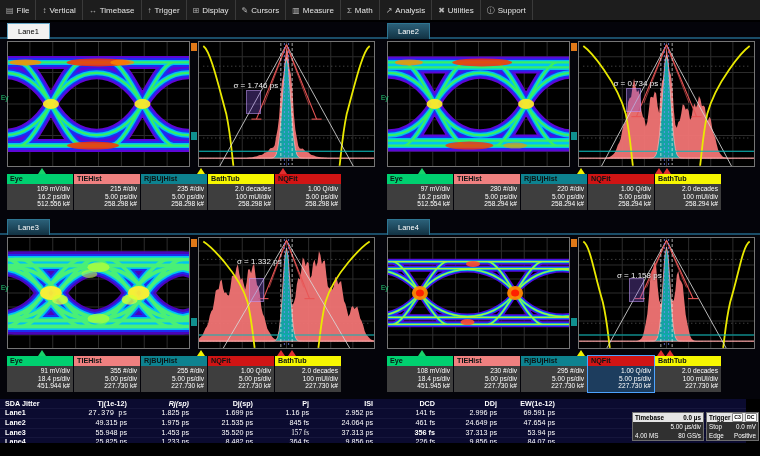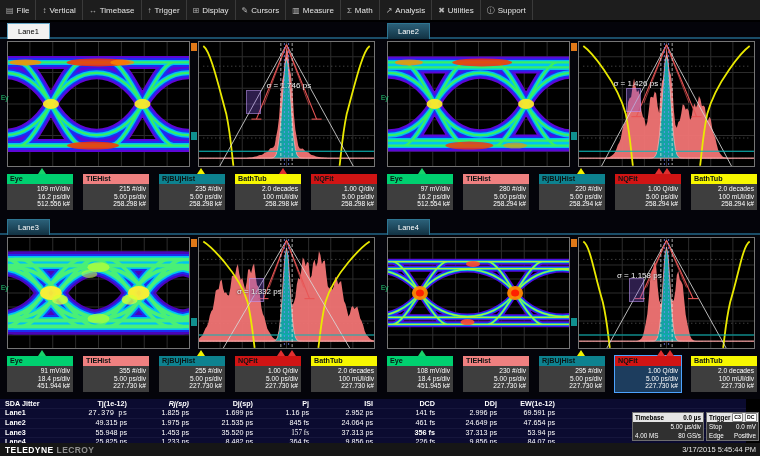--- a/index.html
+++ b/index.html
@@ -31,21 +31,21 @@
   .lane-tab.sel{background:#f2f2f2;color:#000;border:1px solid #66a8c8;border-bottom:0;}
   .lane-tab.uns{background:linear-gradient(#2b6078,#123243);color:#fff;border:1px solid #2e7591;border-bottom:0;}
   .plot{position:absolute;background:#000;}
   .plot svg{display:block;}
   .eylabel{position:absolute;color:#25cf78;font-size:6.5px;z-index:2;}
   .chip{position:absolute;width:6px;height:8px;z-index:2;}
   .sigma{position:absolute;color:#f2f2f2;font-size:8px;white-space:nowrap;z-index:4;text-shadow:0 0 2px #000;}
   .sigbox{position:absolute;width:13px;height:22px;background:rgba(130,85,215,.35);border:1px solid rgba(210,170,255,.45);z-index:3;}
   .tri{position:absolute;width:0;height:0;border-left:4px solid transparent;border-right:4px solid transparent;z-index:4;}
   
-  .desc{position:absolute;display:flex;gap:10px;align-items:center;}
+  .desc{position:absolute;display:flex;gap:1px;align-items:center;}
   .dbox{width:66px;font-size:6.6px;flex:none;}
   .dbox .dh{height:10px;line-height:10px;padding:0 3px;font-size:7.2px;font-weight:bold;color:#0c1414;}
   .dbox .db{background:#3e3e3e;color:#fff;text-align:right;padding:1px 3px 2px 3px;}
   .dbox .db div{height:7.6px;line-height:7.6px;white-space:nowrap;}
   .dbox.sel{outline:1px solid #4da3ff;}
   .dbox.sel .db{background:#1d3d5e;}
   
   .jtable{position:absolute;left:0;top:399px;width:746px;height:44px;background:#0b0b30;color:#fff;overflow:hidden;}
   .jrow{display:flex;height:8.6px;line-height:8.6px;font-size:7.2px;border-bottom:1px solid #16163c;box-sizing:content-box;}
   .jrow.jhead{height:9.4px;line-height:9.4px;font-weight:bold;}
@@ -182,21 +182,21 @@
             <line x1="113.59" y1="78.12" x2="123.59" y2="78.12" stroke="#e85555" stroke-width="1.1"></line>
             <line x1="0" y1="110.25" x2="177" y2="110.25" stroke="#00b8b8" stroke-width="1.2"></line>
             <line x1="82.836" y1="2" x2="82.836" y2="124" stroke="#e8e8e8" stroke-width="0.8" stroke-dasharray="3,2" stroke-opacity="0.9"></line>
             <line x1="94.164" y1="2" x2="94.164" y2="124" stroke="#e8e8e8" stroke-width="0.8" stroke-dasharray="3,2" stroke-opacity="0.9"></line>
             <line x1="86.376" y1="2" x2="86.376" y2="124" stroke="#7a8cff" stroke-width="0.8" stroke-dasharray="2,2" stroke-opacity="0.9"></line>
             <line x1="90.624" y1="2" x2="90.624" y2="124" stroke="#7a8cff" stroke-width="0.8" stroke-dasharray="2,2" stroke-opacity="0.9"></line>
             <rect x="0.5" y="0.5" width="176" height="125" fill="none" stroke="#757575" stroke-width="1"></rect>
           </svg>
         </div>
         <div class="sigbox" style="left: 245.79px; top: 68.14px;"></div>
-        <div class="sigma" style="left: 233.4px; top: 59.32px; margin-left: 33px;">σ = 1.746 ps</div>
+        <div class="sigma" style="left: 233.4px; top: 59.32px;">σ = 1.746 ps</div>
         <div class="eylabel" style="left: 1px; top: 71.92px;">Ey</div>
         <div class="chip" style="left: 191px; top: 21px; background: rgb(224, 120, 24);"></div>
         <div class="chip" style="left: 191px; top: 109.72px; background: rgb(15, 143, 143);"></div>
         <div class="tri" style="left: 37.77px; top: 146px; border-bottom: 6px solid rgb(25, 210, 107);"></div>
         <div class="tri" style="left: 196.655px; top: 146px; border-bottom: 6px solid rgb(242, 242, 0);"></div>
         <div class="tri" style="left: 278.96px; top: 146px; border-bottom: 6px solid rgb(224, 48, 48);"></div>
         <div class="desc" style="left: 7px; top: 152px;">
           <div class="dbox">
             <div class="dh" style="background: rgb(0, 208, 112);">Eye</div>
             <div class="db">
@@ -307,21 +307,21 @@
             <line x1="113.59" y1="75.6" x2="123.59" y2="75.6" stroke="#e85555" stroke-width="1.1"></line>
             <line x1="0" y1="110.25" x2="177" y2="110.25" stroke="#00b8b8" stroke-width="1.2"></line>
             <line x1="82.836" y1="2" x2="82.836" y2="124" stroke="#e8e8e8" stroke-width="0.8" stroke-dasharray="3,2" stroke-opacity="0.9"></line>
             <line x1="94.164" y1="2" x2="94.164" y2="124" stroke="#e8e8e8" stroke-width="0.8" stroke-dasharray="3,2" stroke-opacity="0.9"></line>
             <line x1="86.376" y1="2" x2="86.376" y2="124" stroke="#7a8cff" stroke-width="0.8" stroke-dasharray="2,2" stroke-opacity="0.9"></line>
             <line x1="90.624" y1="2" x2="90.624" y2="124" stroke="#7a8cff" stroke-width="0.8" stroke-dasharray="2,2" stroke-opacity="0.9"></line>
             <rect x="0.5" y="0.5" width="176" height="125" fill="none" stroke="#757575" stroke-width="1"></rect>
           </svg>
         </div>
         <div class="sigbox" style="left: 245.79px; top: 65.62px;"></div>
-        <div class="sigma" style="left: 233.4px; top: 56.8px;">σ = 1.426 ps</div>
+        <div class="sigma" style="left: 233.4px; top: 56.8px;">σ = 0.734 ps</div>
         <div class="eylabel" style="left: 1px; top: 71.92px;">Ey</div>
         <div class="chip" style="left: 191px; top: 21px; background: rgb(224, 120, 24);"></div>
         <div class="chip" style="left: 191px; top: 109.72px; background: rgb(15, 143, 143);"></div>
         <div class="tri" style="left: 37.77px; top: 146px; border-bottom: 6px solid rgb(25, 210, 107);"></div>
         <div class="tri" style="left: 196.655px; top: 146px; border-bottom: 6px solid rgb(242, 242, 0);"></div>
         <div class="tri" style="left: 275.42px; top: 146px; border-bottom: 6px solid rgb(224, 48, 48);"></div>
         <div class="tri" style="left: 282.5px; top: 146px; border-bottom: 6px solid rgb(224, 48, 48);"></div>
         <div class="desc" style="left: 7px; top: 152px;">
           <div class="dbox">
             <div class="dh" style="background: rgb(0, 208, 112);">Eye</div>
@@ -438,21 +438,21 @@
             <line x1="106.51" y1="61.60000000000001" x2="116.51" y2="61.60000000000001" stroke="#e85555" stroke-width="1.1"></line>
             <line x1="0" y1="98" x2="177" y2="98" stroke="#00b8b8" stroke-width="1.2"></line>
             <line x1="82.836" y1="2" x2="82.836" y2="110" stroke="#e8e8e8" stroke-width="0.8" stroke-dasharray="3,2" stroke-opacity="0.9"></line>
             <line x1="94.164" y1="2" x2="94.164" y2="110" stroke="#e8e8e8" stroke-width="0.8" stroke-dasharray="3,2" stroke-opacity="0.9"></line>
             <line x1="86.376" y1="2" x2="86.376" y2="110" stroke="#7a8cff" stroke-width="0.8" stroke-dasharray="2,2" stroke-opacity="0.9"></line>
             <line x1="90.624" y1="2" x2="90.624" y2="110" stroke="#7a8cff" stroke-width="0.8" stroke-dasharray="2,2" stroke-opacity="0.9"></line>
             <rect x="0.5" y="0.5" width="176" height="111" fill="none" stroke="#757575" stroke-width="1"></rect>
           </svg>
         </div>
         <div class="sigbox" style="left: 249.33px; top: 60.44px;"></div>
-        <div class="sigma" style="left: 236.94px; top: 69px;">σ = 1.332 ps</div>
+        <div class="sigma" style="left: 236.94px; top: 39px;">σ = 1.332 ps</div>
         <div class="eylabel" style="left: 1px; top: 66.04px;">Ey</div>
         <div class="chip" style="left: 191px; top: 21px; background: rgb(224, 120, 24);"></div>
         <div class="chip" style="left: 191px; top: 99.64px; background: rgb(15, 143, 143);"></div>
         <div class="tri" style="left: 37.77px; top: 132px; border-bottom: 6px solid rgb(25, 210, 107);"></div>
         <div class="tri" style="left: 196.655px; top: 132px; border-bottom: 6px solid rgb(242, 242, 0);"></div>
         <div class="tri" style="left: 277.19px; top: 132px; border-bottom: 6px solid rgb(224, 48, 48);"></div>
         <div class="tri" style="left: 287.81px; top: 132px; border-bottom: 6px solid rgb(224, 48, 48);"></div>
         <div class="desc" style="left: 7px; top: 138px;">
           <div class="dbox">
             <div class="dh" style="background: rgb(0, 208, 112);">Eye</div>
@@ -707,17 +707,13 @@
     <div class="ib-r">
         <span>Stop</span>
         <span>0.0 mV</span>
       </div>
     <div class="ib-r">
         <span>Edge</span>
         <span>Positive</span>
       </div>
   </div>
 
-  <div class="footer">
-    <div class="brand"><span>TELEDYNE</span><span class="lite">LECROY</span></div>
-    <div class="stamp">3/17/2015 5:45:44 PM</div>
-  </div>
 </div>
 
 </body></html>

